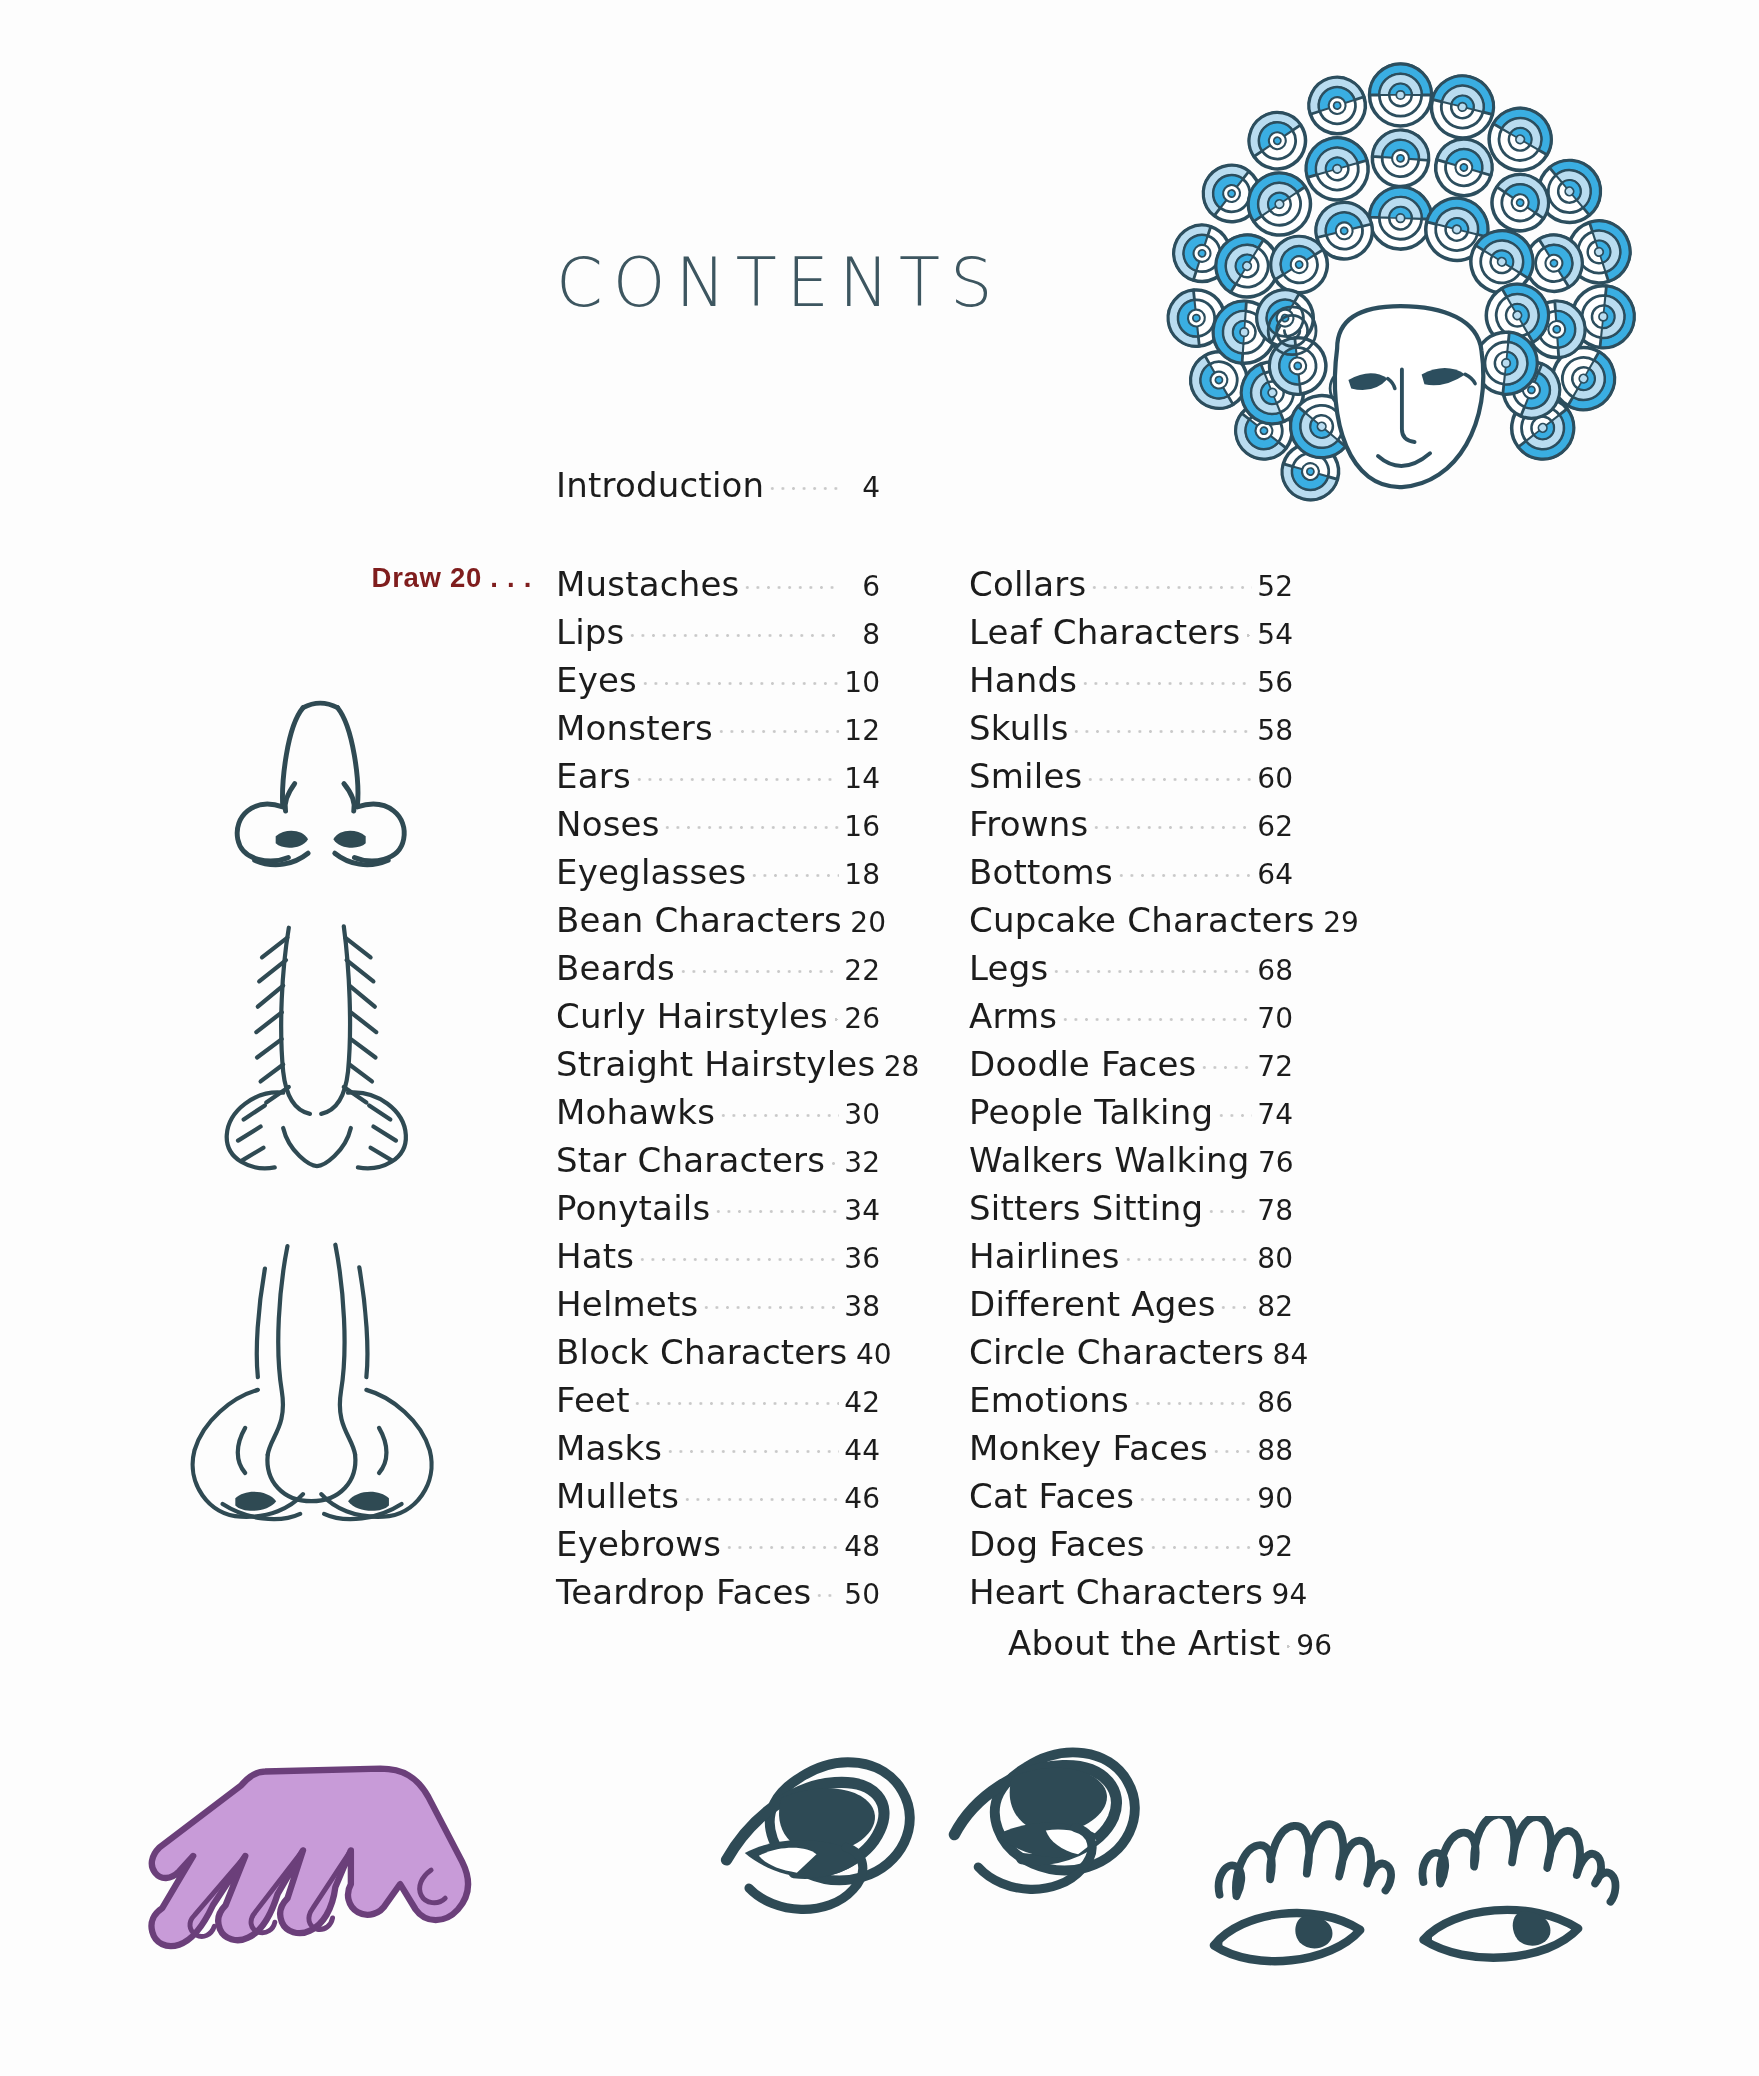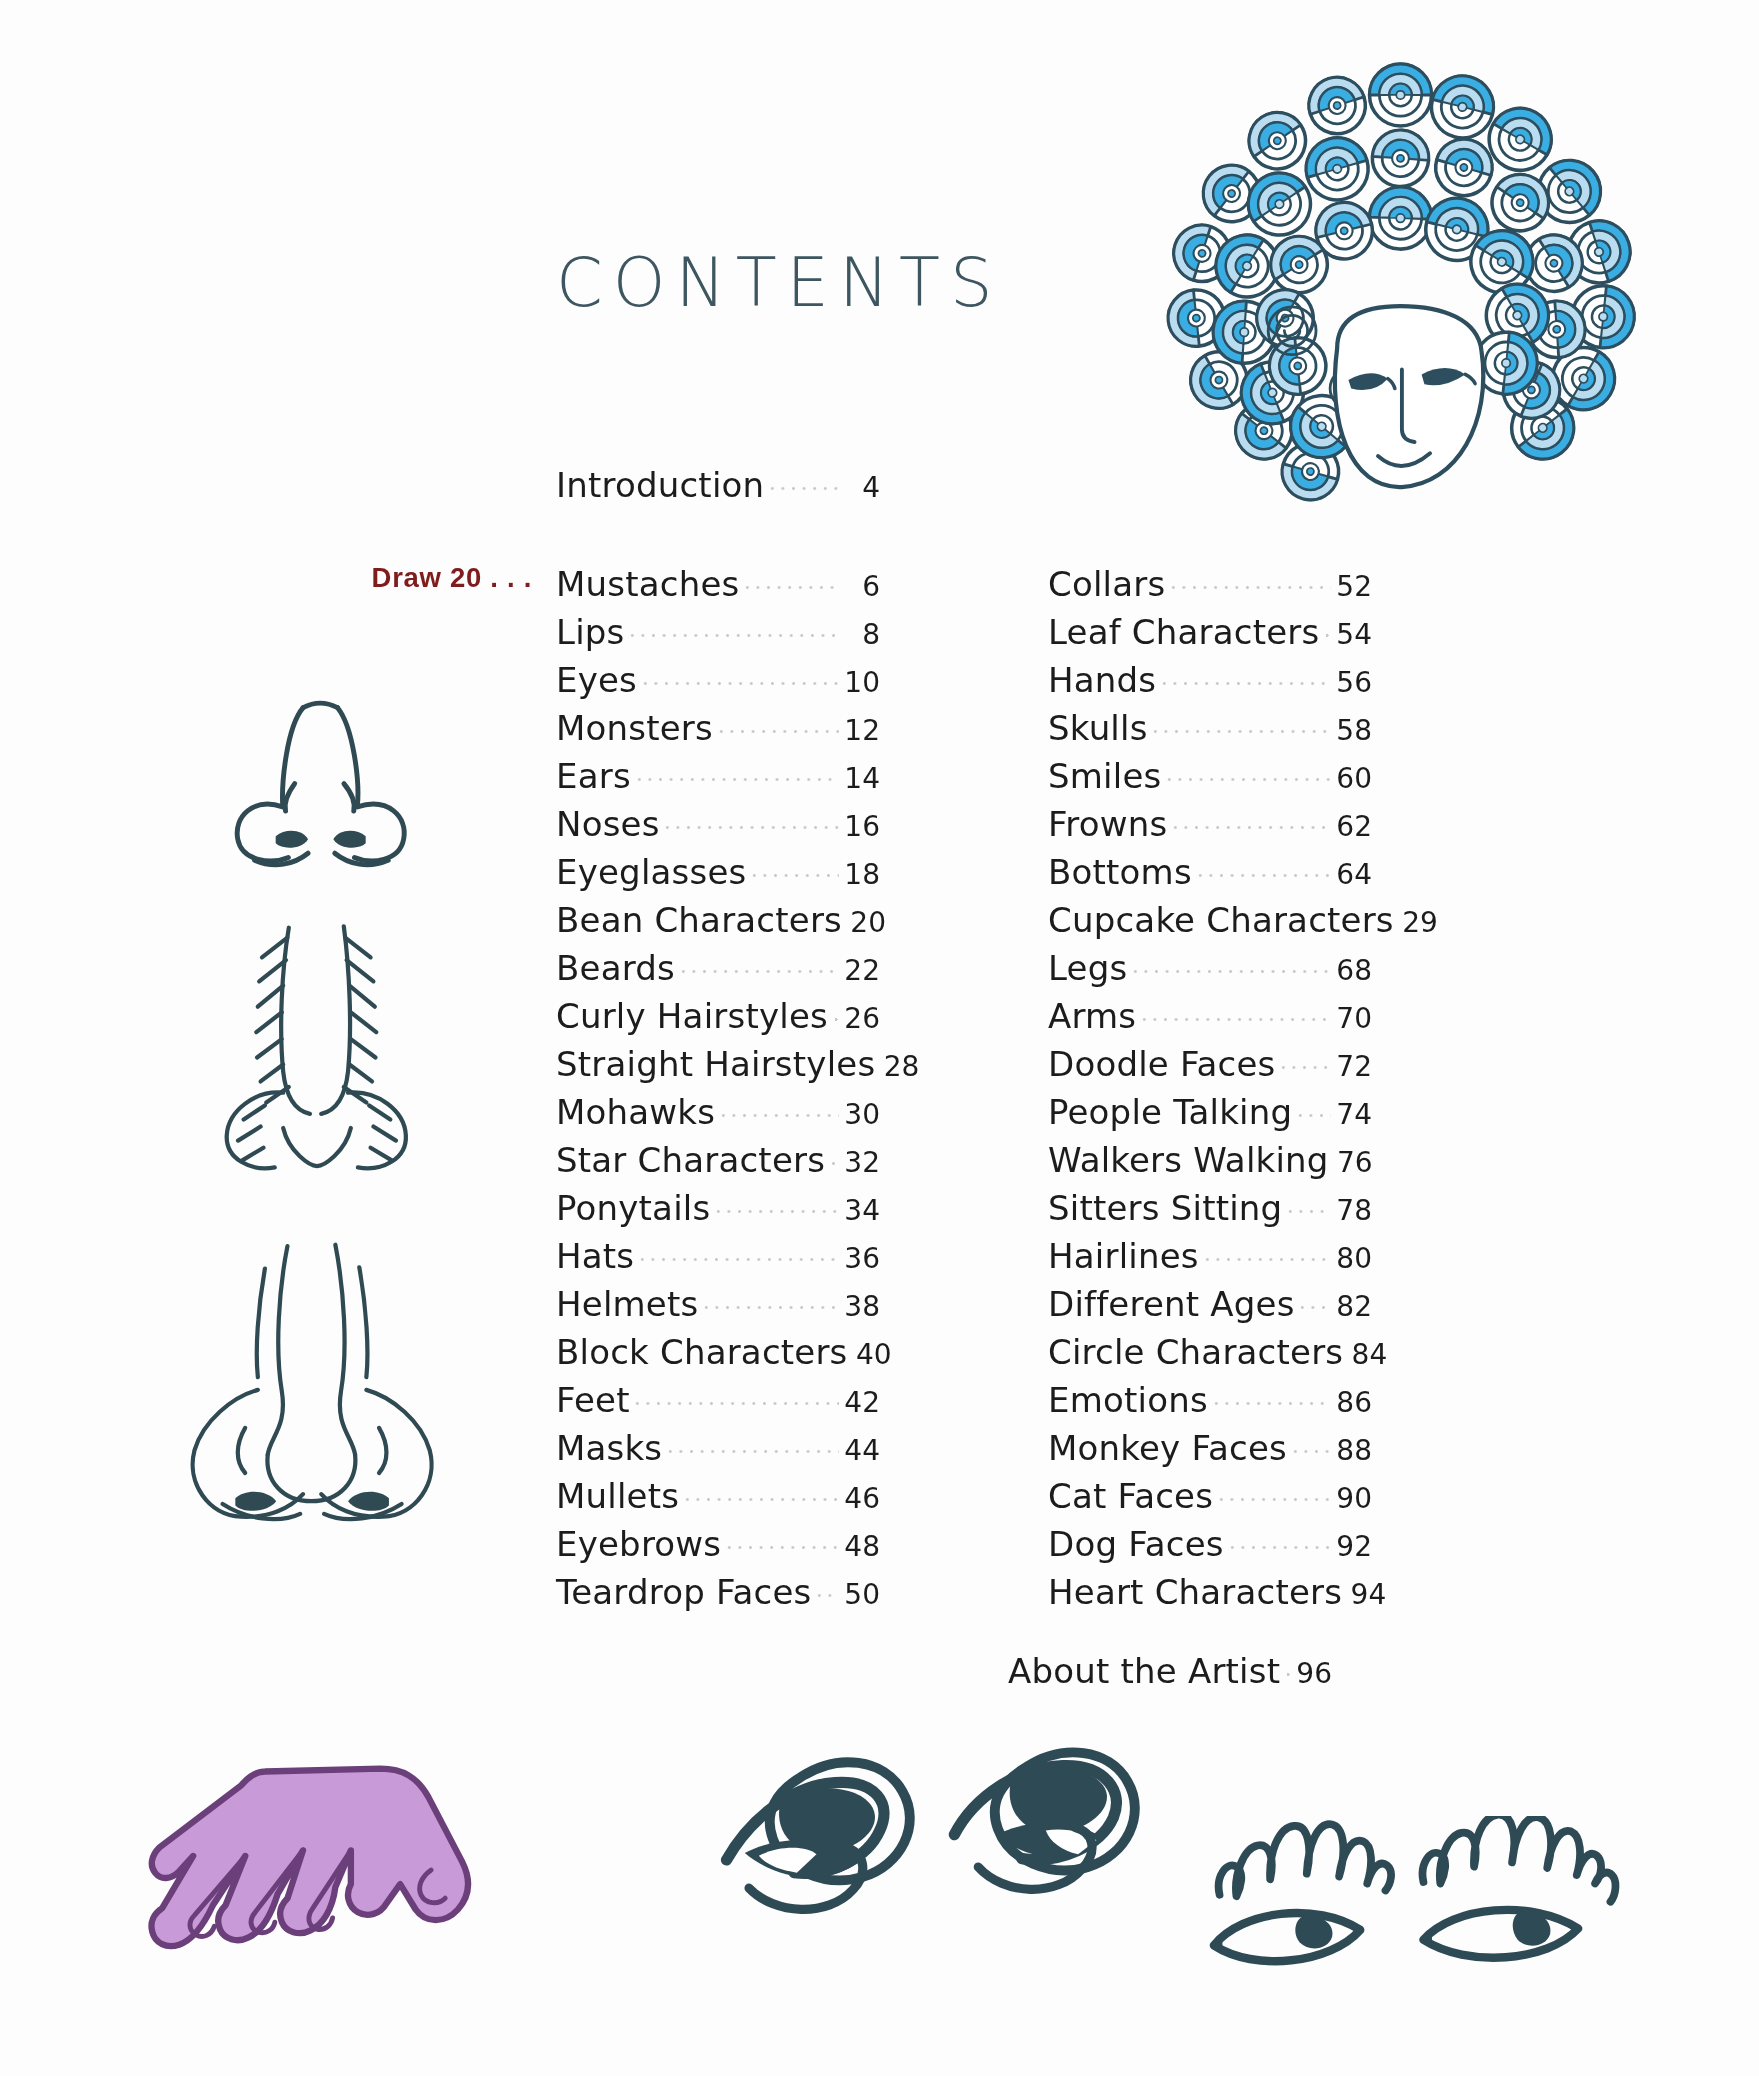--- a/index.html
+++ b/index.html
@@ -50,30 +50,29 @@
     white-space: nowrap;
   }
   #toc-col-left {
     position: absolute;
     left: 556px;
     top: 560px;
     width: 324px;
   }
   #toc-col-right {
     position: absolute;
-    left: 1048px;
+    left: 969px;
     top: 560px;
     width: 324px;
   }
   #toc-about {
     position: absolute;
     left: 1008px;
     top: 1619px;
     width: 324px;
-    margin-top: 28px;
   }
 
   .toc-row {
     display: flex;
     align-items: baseline;
     height: 48px;
     line-height: 48px;
     white-space: nowrap;
   }
   .toc-title {

